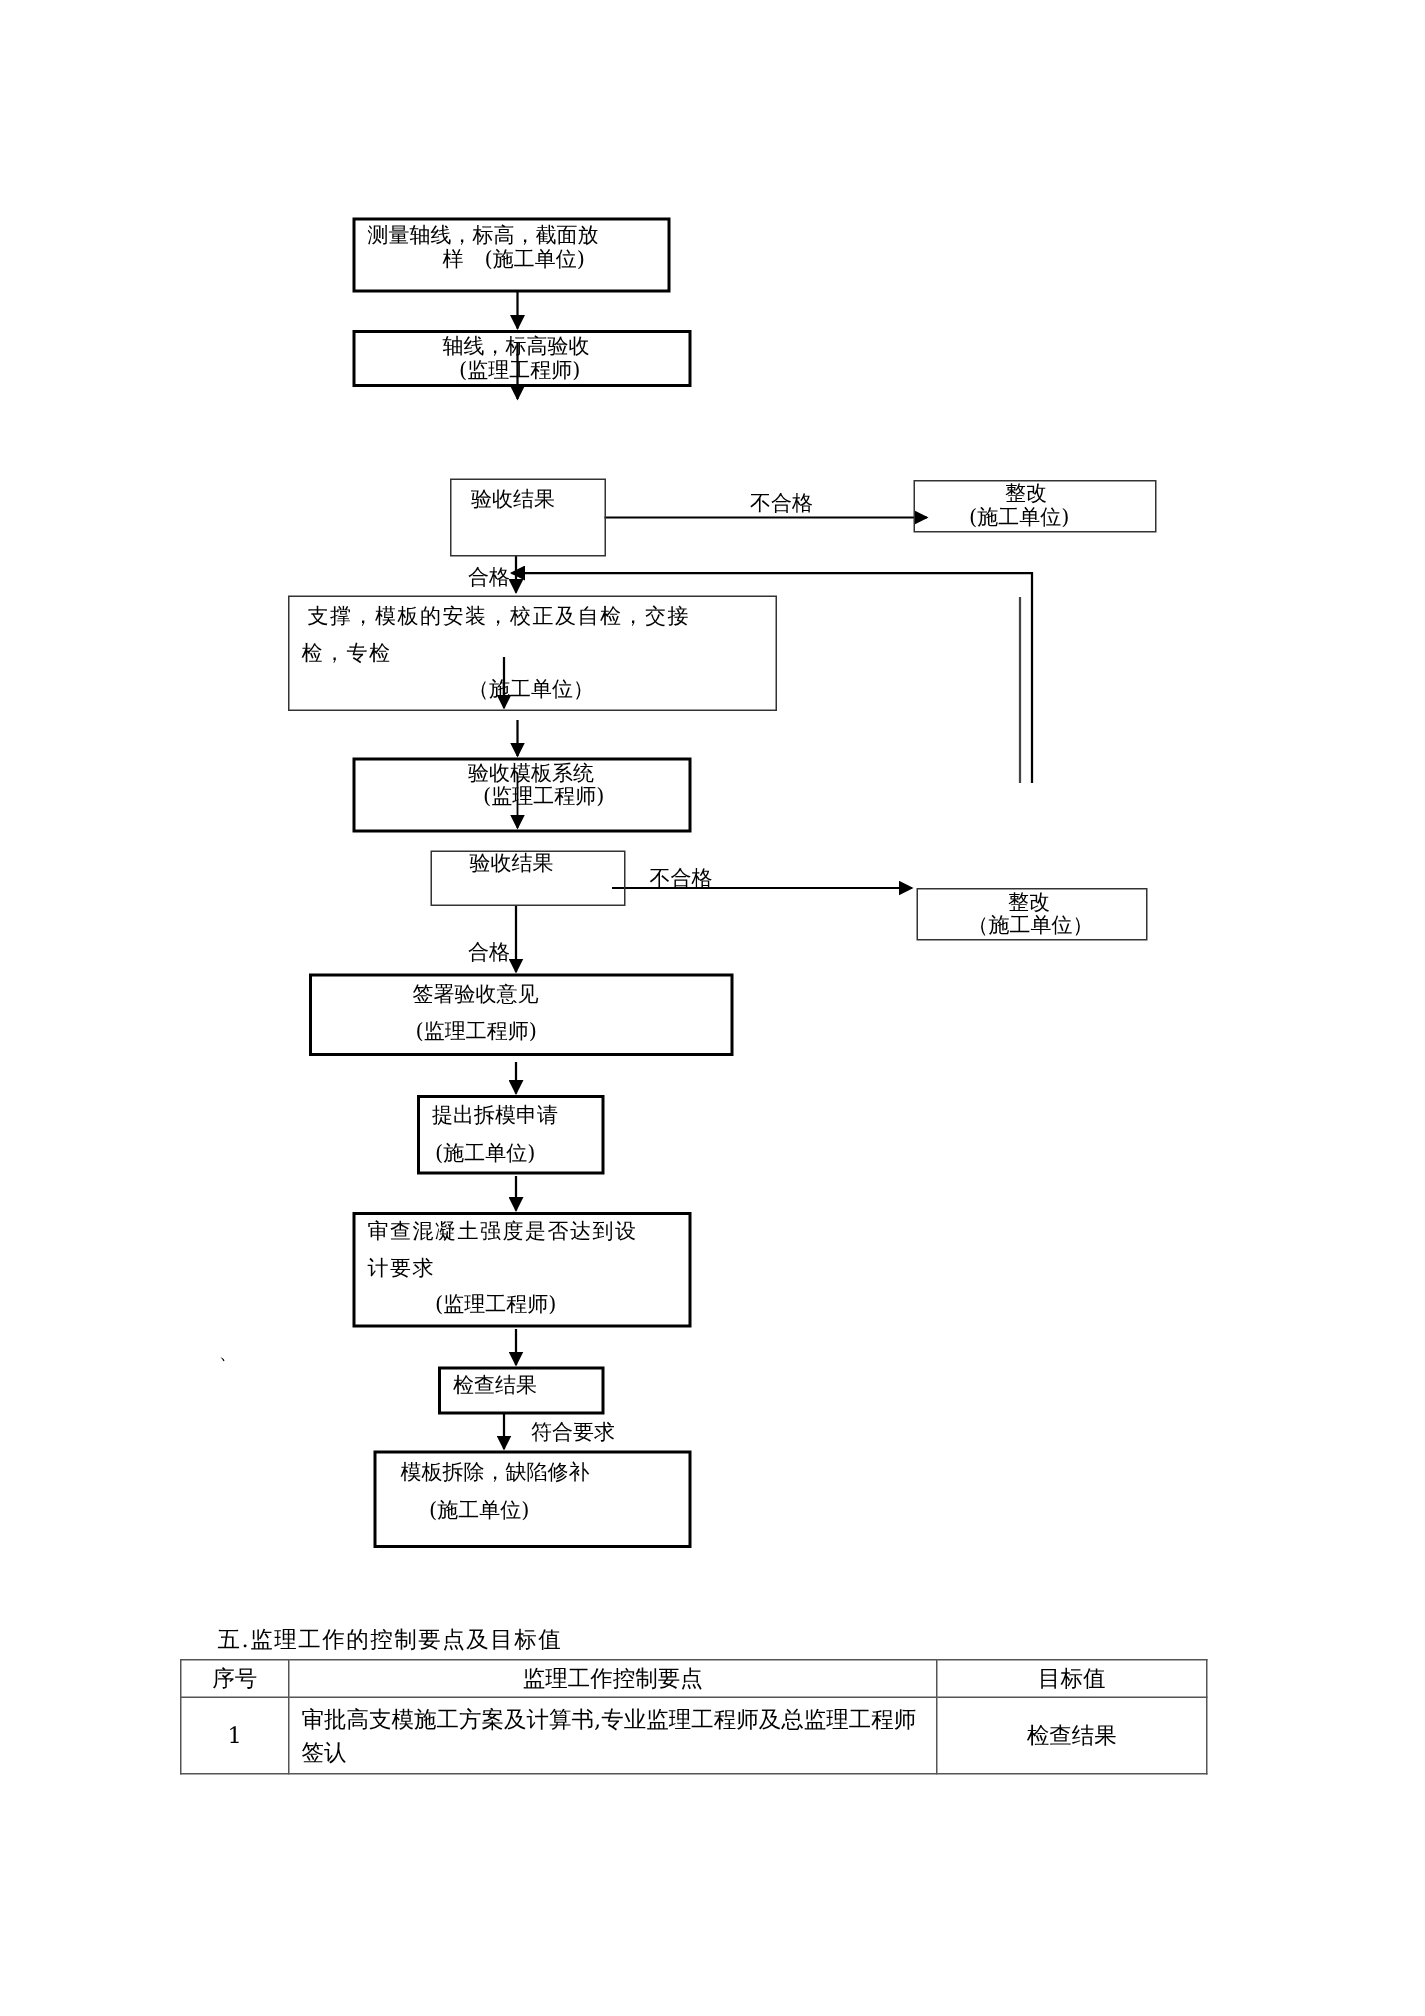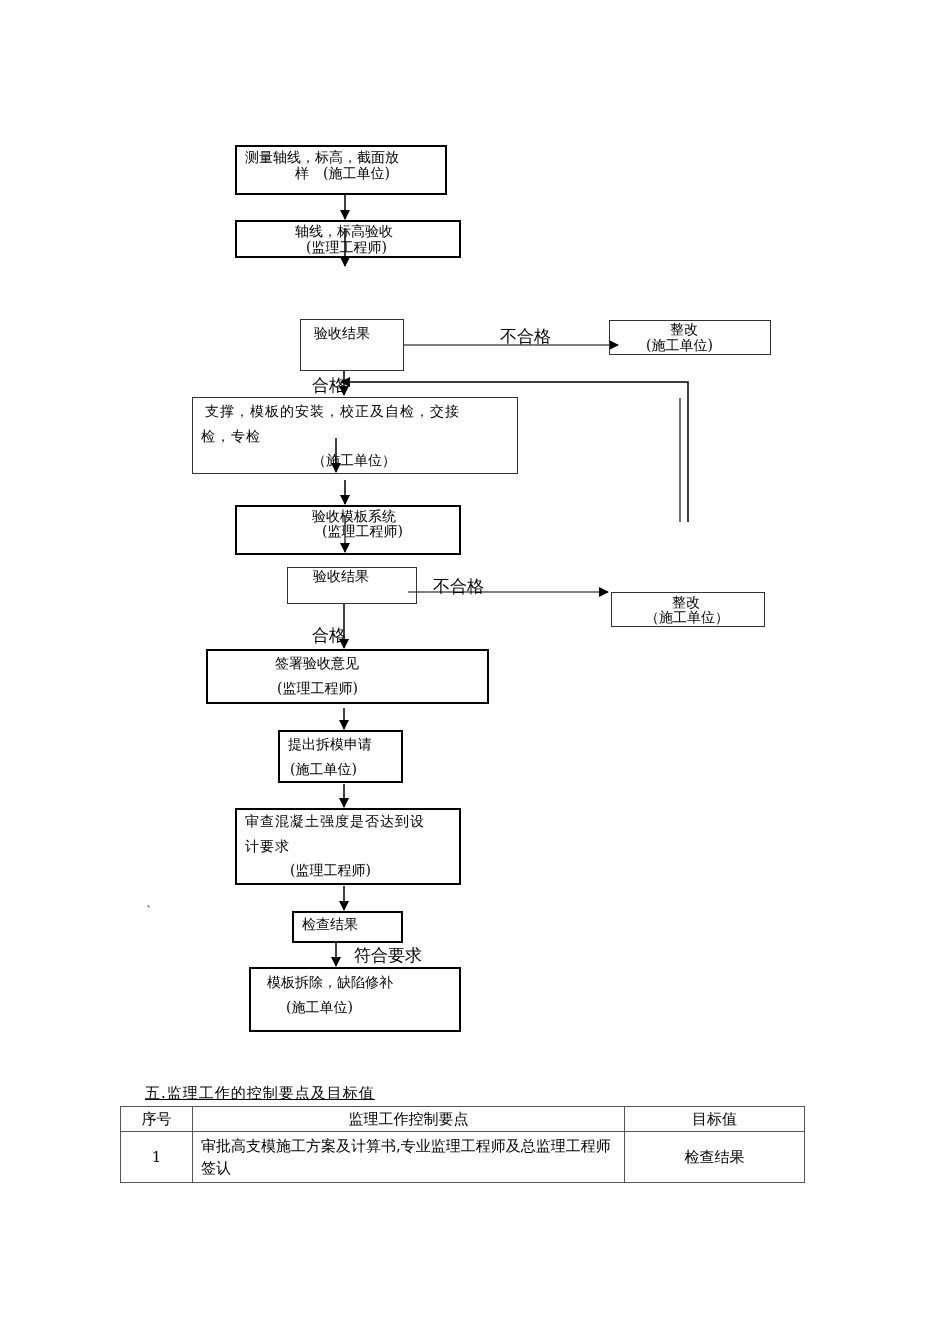--- a/index.html
+++ b/index.html
@@ -1,23 +1,23 @@
 <!DOCTYPE html>
 <html><head>
   <meta charset="utf-8">
   <style>
     html, body { margin: 0; padding: 0; background: #ffffff; }
     body { width: 950px; height: 1344px; position: relative; overflow: hidden;
            font-family: "DejaVu Serif", "Liberation Serif", serif; color: #000; }
     .box { position: absolute; box-sizing: border-box; border: 2px solid #000; background: transparent; }
     .box.thin { border: 1px solid #333; }
     .txt { position: absolute; font-size: 14px; line-height: 18px; white-space: nowrap; color: #000000; }
-    .lbl { position: absolute; font-size: 17px; line-height: 16px; white-space: nowrap; }
+    .lbl { position: absolute; font-size: 14px; line-height: 16px; white-space: nowrap; }
     svg.lines { position: absolute; left: 0; top: 0; width: 950px; height: 1344px; pointer-events: none; }
-    .section-title { position: absolute; left: 145px; top: 1084px; font-size: 15px; letter-spacing: 1px; text-decoration: underline; }
+    .section-title { position: absolute; left: 145px; top: 1084px; font-size: 15px; letter-spacing: 1px; }
     table.ctrl { position: absolute; left: 120px; top: 1106px; width: 685px; border-collapse: collapse;
                  font-size: 15px; }
     table.ctrl td, table.ctrl th { border: 1px solid #555; font-weight: normal; padding: 0 8px; }
     table.ctrl th { height: 24px; text-align: center; }
     table.ctrl td { height: 50px; }
     .c-no { width: 55px; text-align: center; margin-left: 41px; }
     .c-pt { width: 415px; text-align: left; line-height: 22px; }
     .c-tg { text-align: center; }
     .tick { position: absolute; left: 146px; top: 894px; font-size: 12px; }
   </style>

